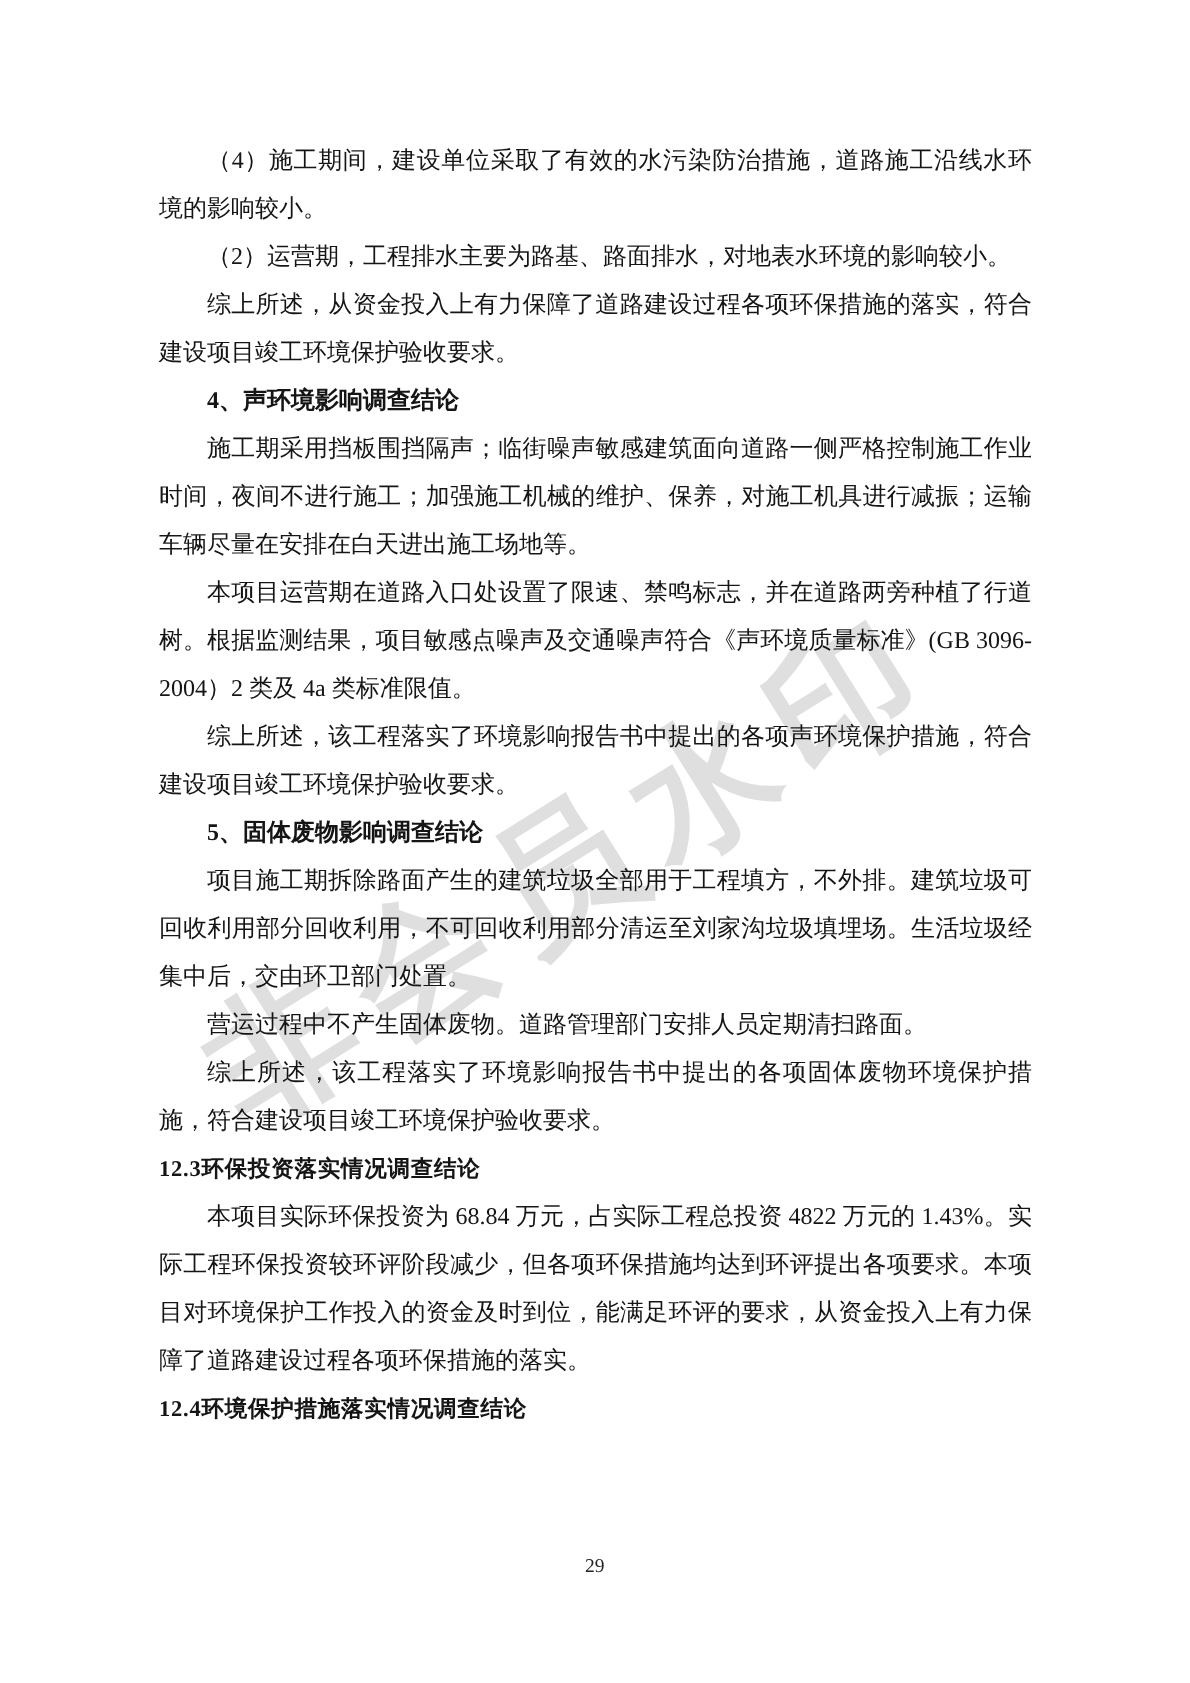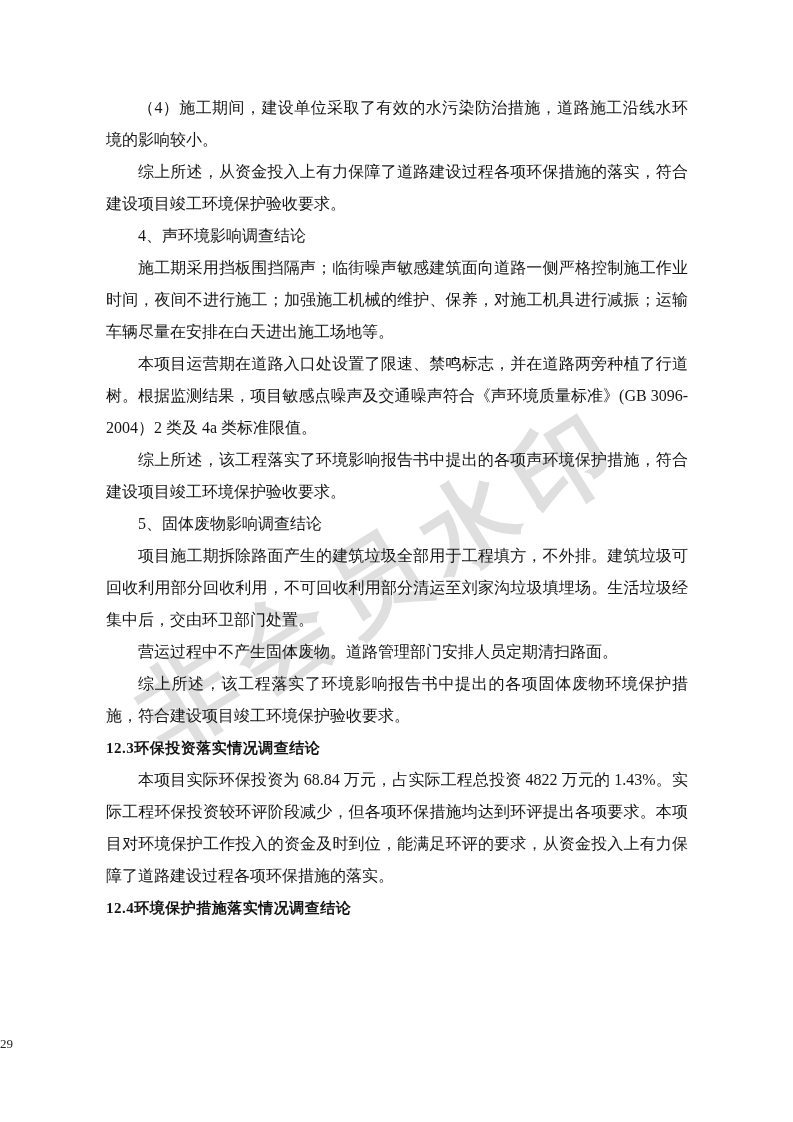--- a/index.html
+++ b/index.html
@@ -41,53 +41,54 @@
     line-height: 32px;
   }
   .content p {
     margin: 0;
     text-align: justify;
     text-indent: 32px;
     word-break: break-all;
   }
   .content .h3 {
     margin: 0;
-    font-weight: normal;
+    font-weight: bold;
     text-indent: 32px;
     font-size: 16px;
     line-height: 32px;
   }
   .content .h2 {
     margin: 0;
     font-weight: bold;
     text-indent: 0;
     font-size: 15px;
     line-height: 32px;
     letter-spacing: 0.5px;
   }
   .page-number {
     position: absolute;
     left: 0;
     right: 0;
     top: 1036px;
-    text-align: left;
+    text-align: center;
     font-size: 13px;
     color: #222222;
     z-index: 1;
   }
 </style>
 </head>
 <body>
 
 <div class="page">
 
   <div class="watermark">非会员水印</div>
 
   <div class="content">
     <p>（4）施工期间，建设单位采取了有效的水污染防治措施，道路施工沿线水环境的影响较小。</p>
+    <p>（2）运营期，工程排水主要为路基、路面排水，对地表水环境的影响较小。</p>
     <p>综上所述，从资金投入上有力保障了道路建设过程各项环保措施的落实，符合建设项目竣工环境保护验收要求。</p>
     <div class="h3">4、声环境影响调查结论</div>
     <p>施工期采用挡板围挡隔声；临街噪声敏感建筑面向道路一侧严格控制施工作业时间，夜间不进行施工；加强施工机械的维护、保养，对施工机具进行减振；运输车辆尽量在安排在白天进出施工场地等。</p>
     <p>本项目运营期在道路入口处设置了限速、禁鸣标志，并在道路两旁种植了行道树。根据监测结果，项目敏感点噪声及交通噪声符合《声环境质量标准》(GB 3096-2004）2 类及 4a 类标准限值。</p>
     <p>综上所述，该工程落实了环境影响报告书中提出的各项声环境保护措施，符合建设项目竣工环境保护验收要求。</p>
     <div class="h3">5、固体废物影响调查结论</div>
     <p>项目施工期拆除路面产生的建筑垃圾全部用于工程填方，不外排。建筑垃圾可回收利用部分回收利用，不可回收利用部分清运至刘家沟垃圾填埋场。生活垃圾经集中后，交由环卫部门处置。</p>
     <p>营运过程中不产生固体废物。道路管理部门安排人员定期清扫路面。</p>
     <p>综上所述，该工程落实了环境影响报告书中提出的各项固体废物环境保护措施，符合建设项目竣工环境保护验收要求。</p>
     <div class="h2">12.3环保投资落实情况调查结论</div>

